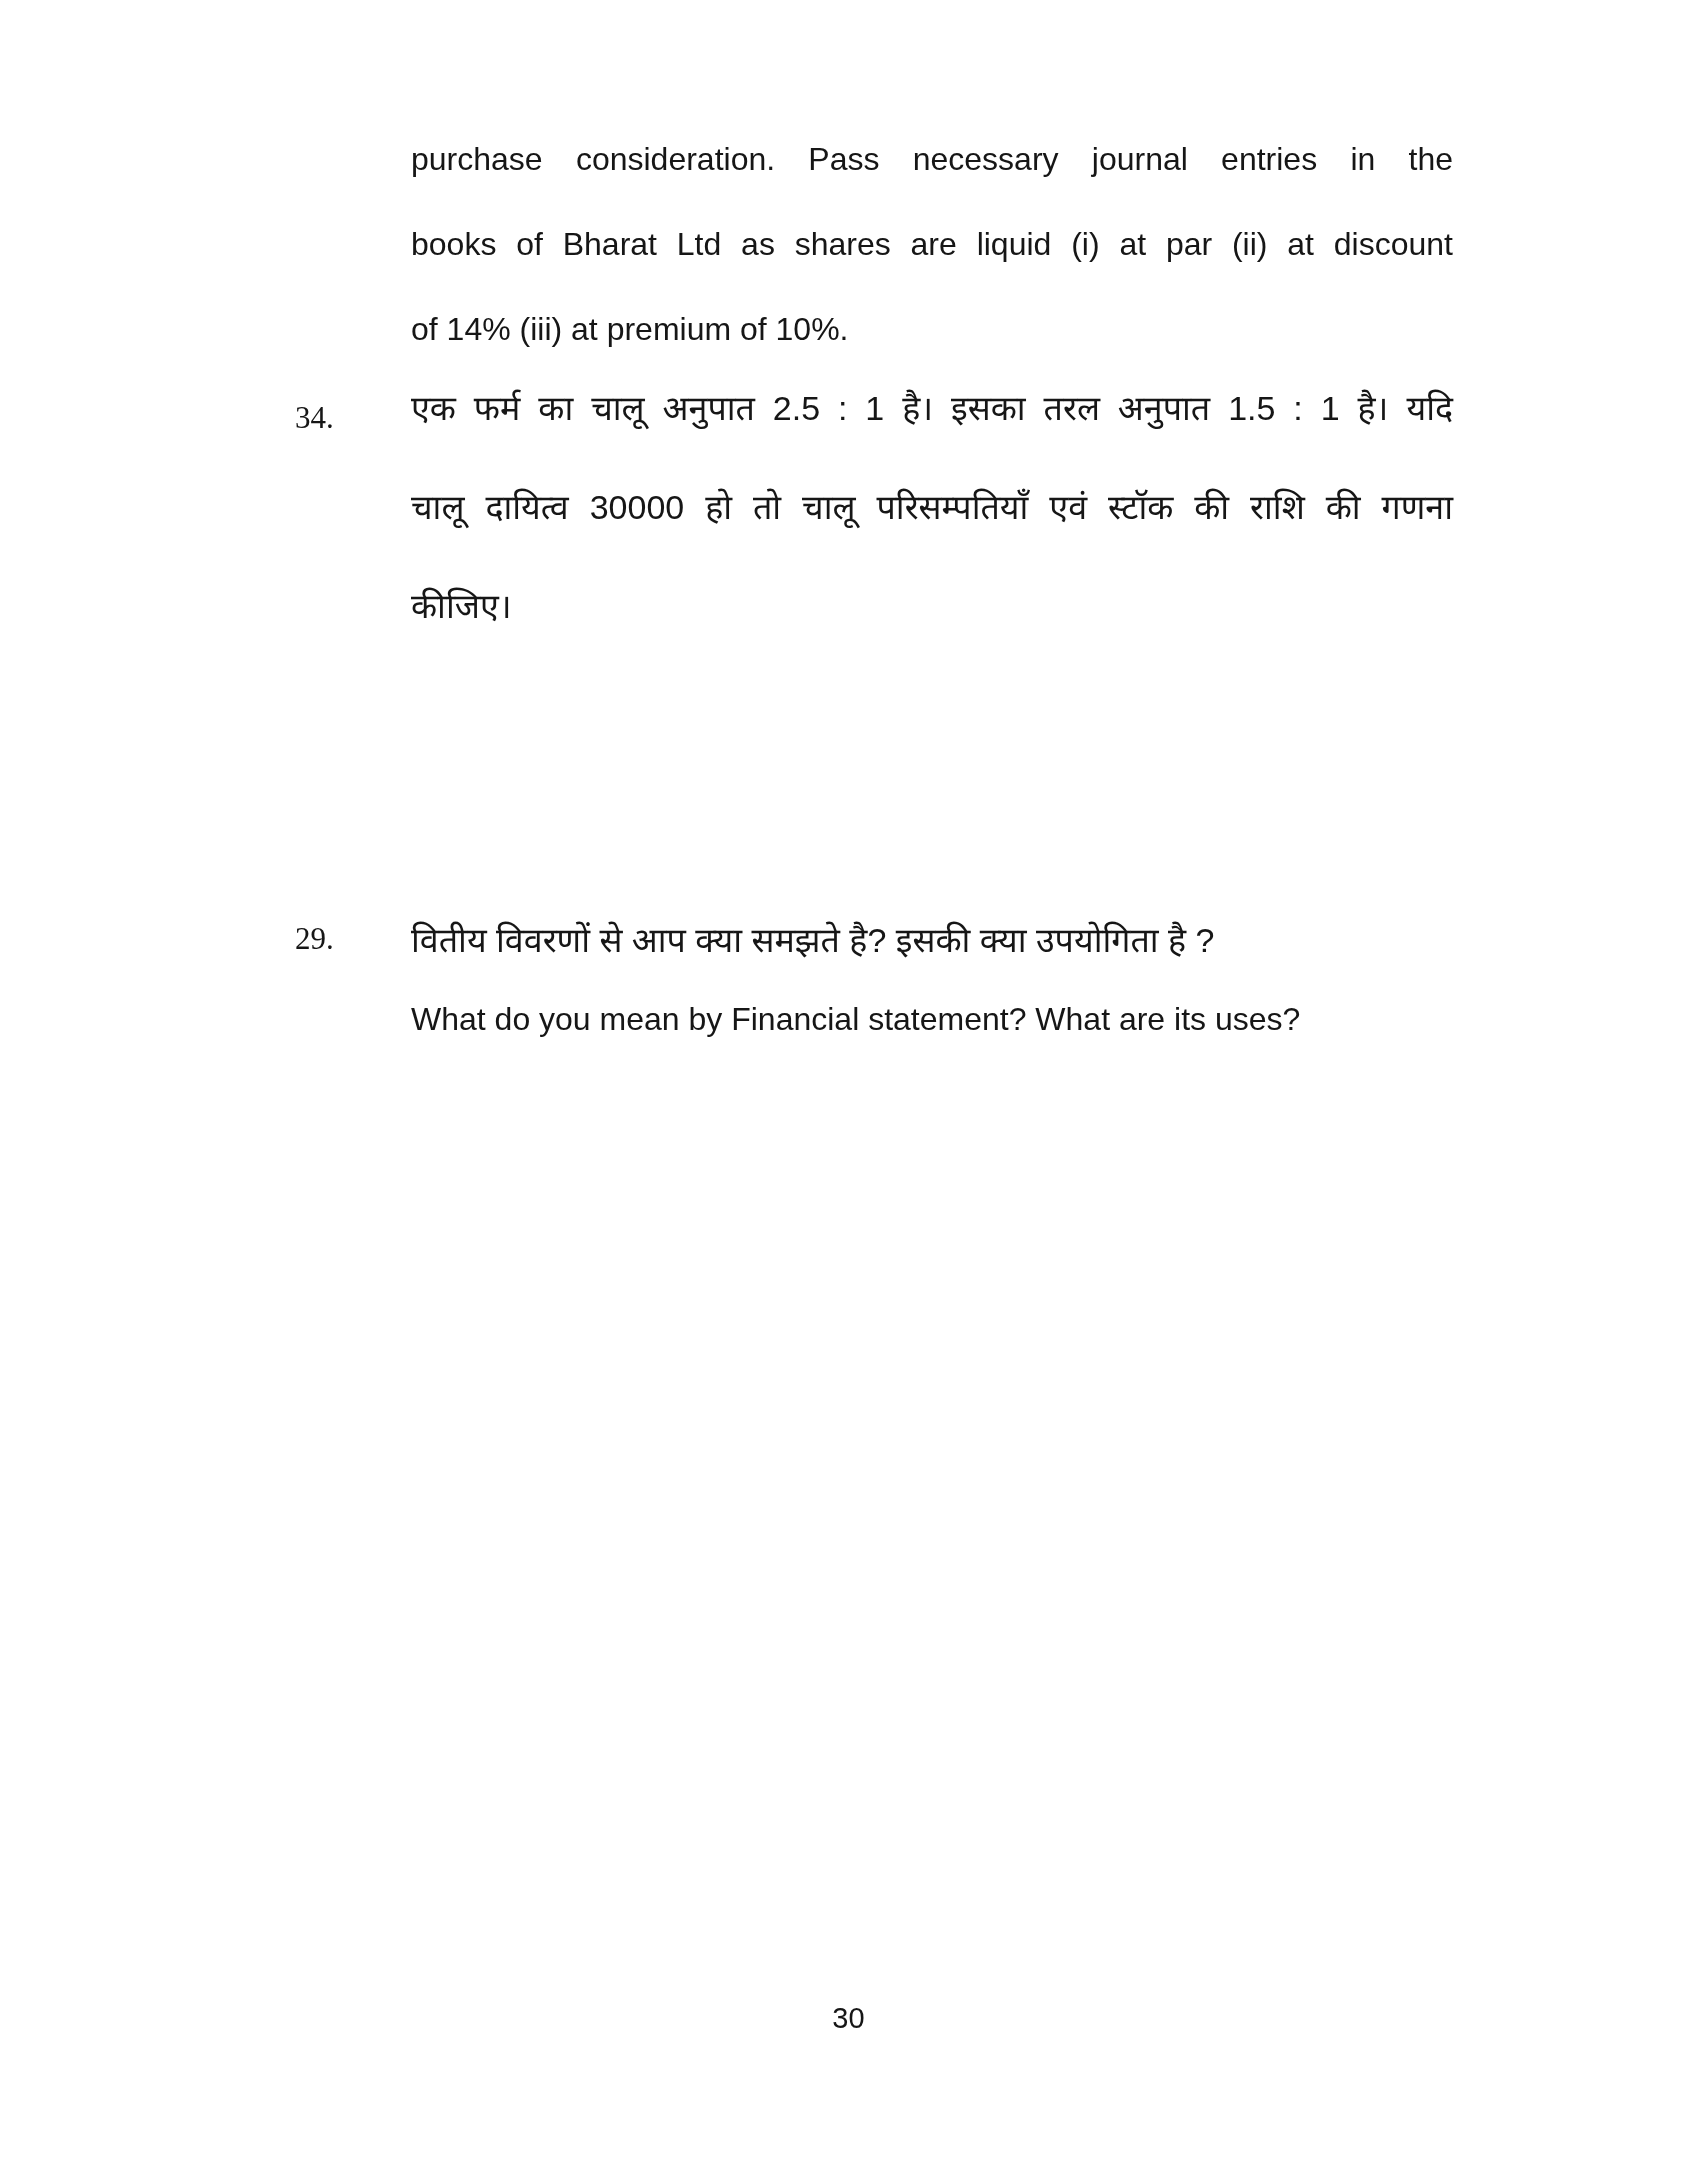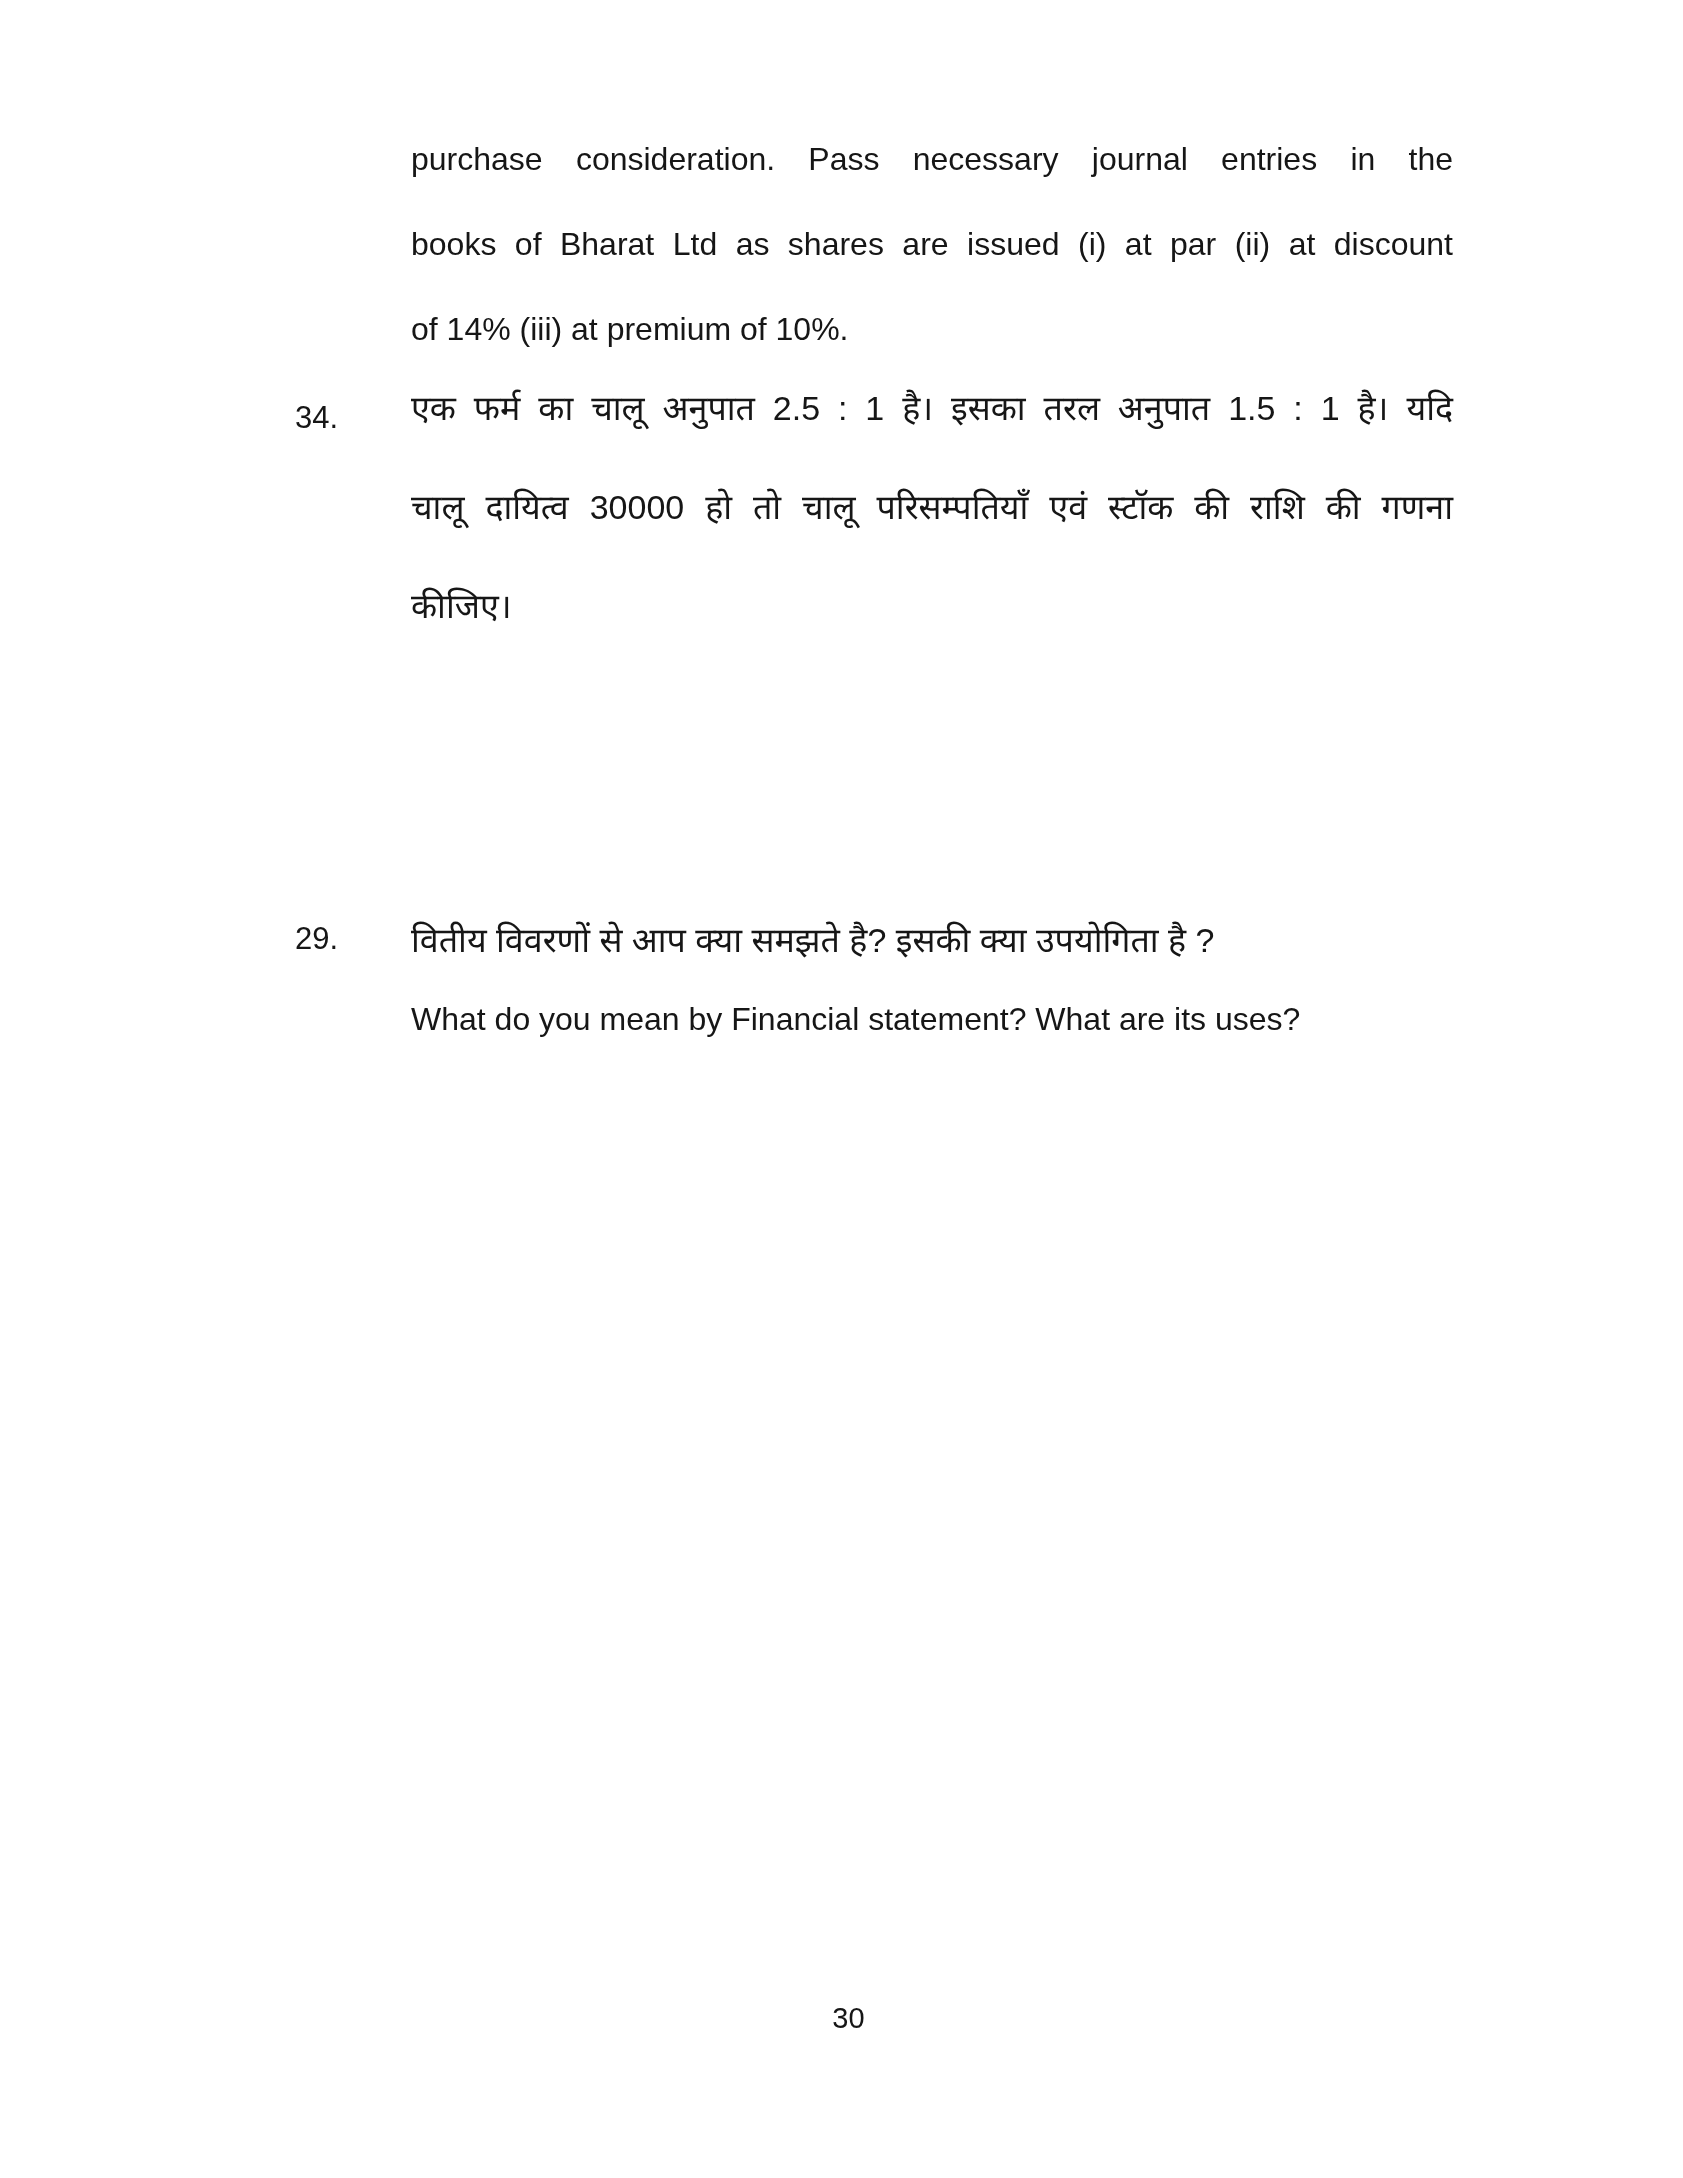--- a/index.html
+++ b/index.html
@@ -37,20 +37,21 @@
   .hindi {
     font-size: 34px;
     line-height: 99px;
   }
   .q-number {
     position: absolute;
     left: 295px;
     font-size: 31px;
     line-height: 40px;
     color: #161616;
+    font-family: Liberation Serif, serif;
   }
   .intro { top: 117px; }
   .q34-hindi { top: 359px; }
   .q34-english { top: 649px; }
   .q35-hindi { top: 909px; line-height: 63px; }
   .q35-english { top: 988px; line-height: 63px; }
   .num-34 { top: 398px; }
   .num-35 { top: 919px; }
   .page-number {
     position: absolute;
@@ -62,21 +63,21 @@
     color: #161616;
   }
 </style>
 </head>
 <body>
 
 <div class="page">
 
   <div class="para english intro">
     <span class="line">purchase consideration. Pass necessary journal entries in the</span>
-    <span class="line">books of Bharat Ltd as shares are issued (i) at par (ii) at discount</span>
+    <span class="line">books of Bharat Ltd as shares are liquid (i) at par (ii) at discount</span>
     <span class="line last">of 14% (iii) at premium of 10%.</span>
   </div>
 
   <div class="q-number num-34">34.</div>
 
   <div class="para hindi q34-hindi">
     <span class="line">एक फर्म का चालू अनुपात 2.5 : 1 है। इसका तरल अनुपात 1.5 : 1 है। यदि</span>
     <span class="line">चालू दायित्व 30000 हो तो चालू परिसम्पतियाँ एवं स्टॉक की राशि की गणना</span>
     <span class="line last">कीजिए।</span>
   </div>

